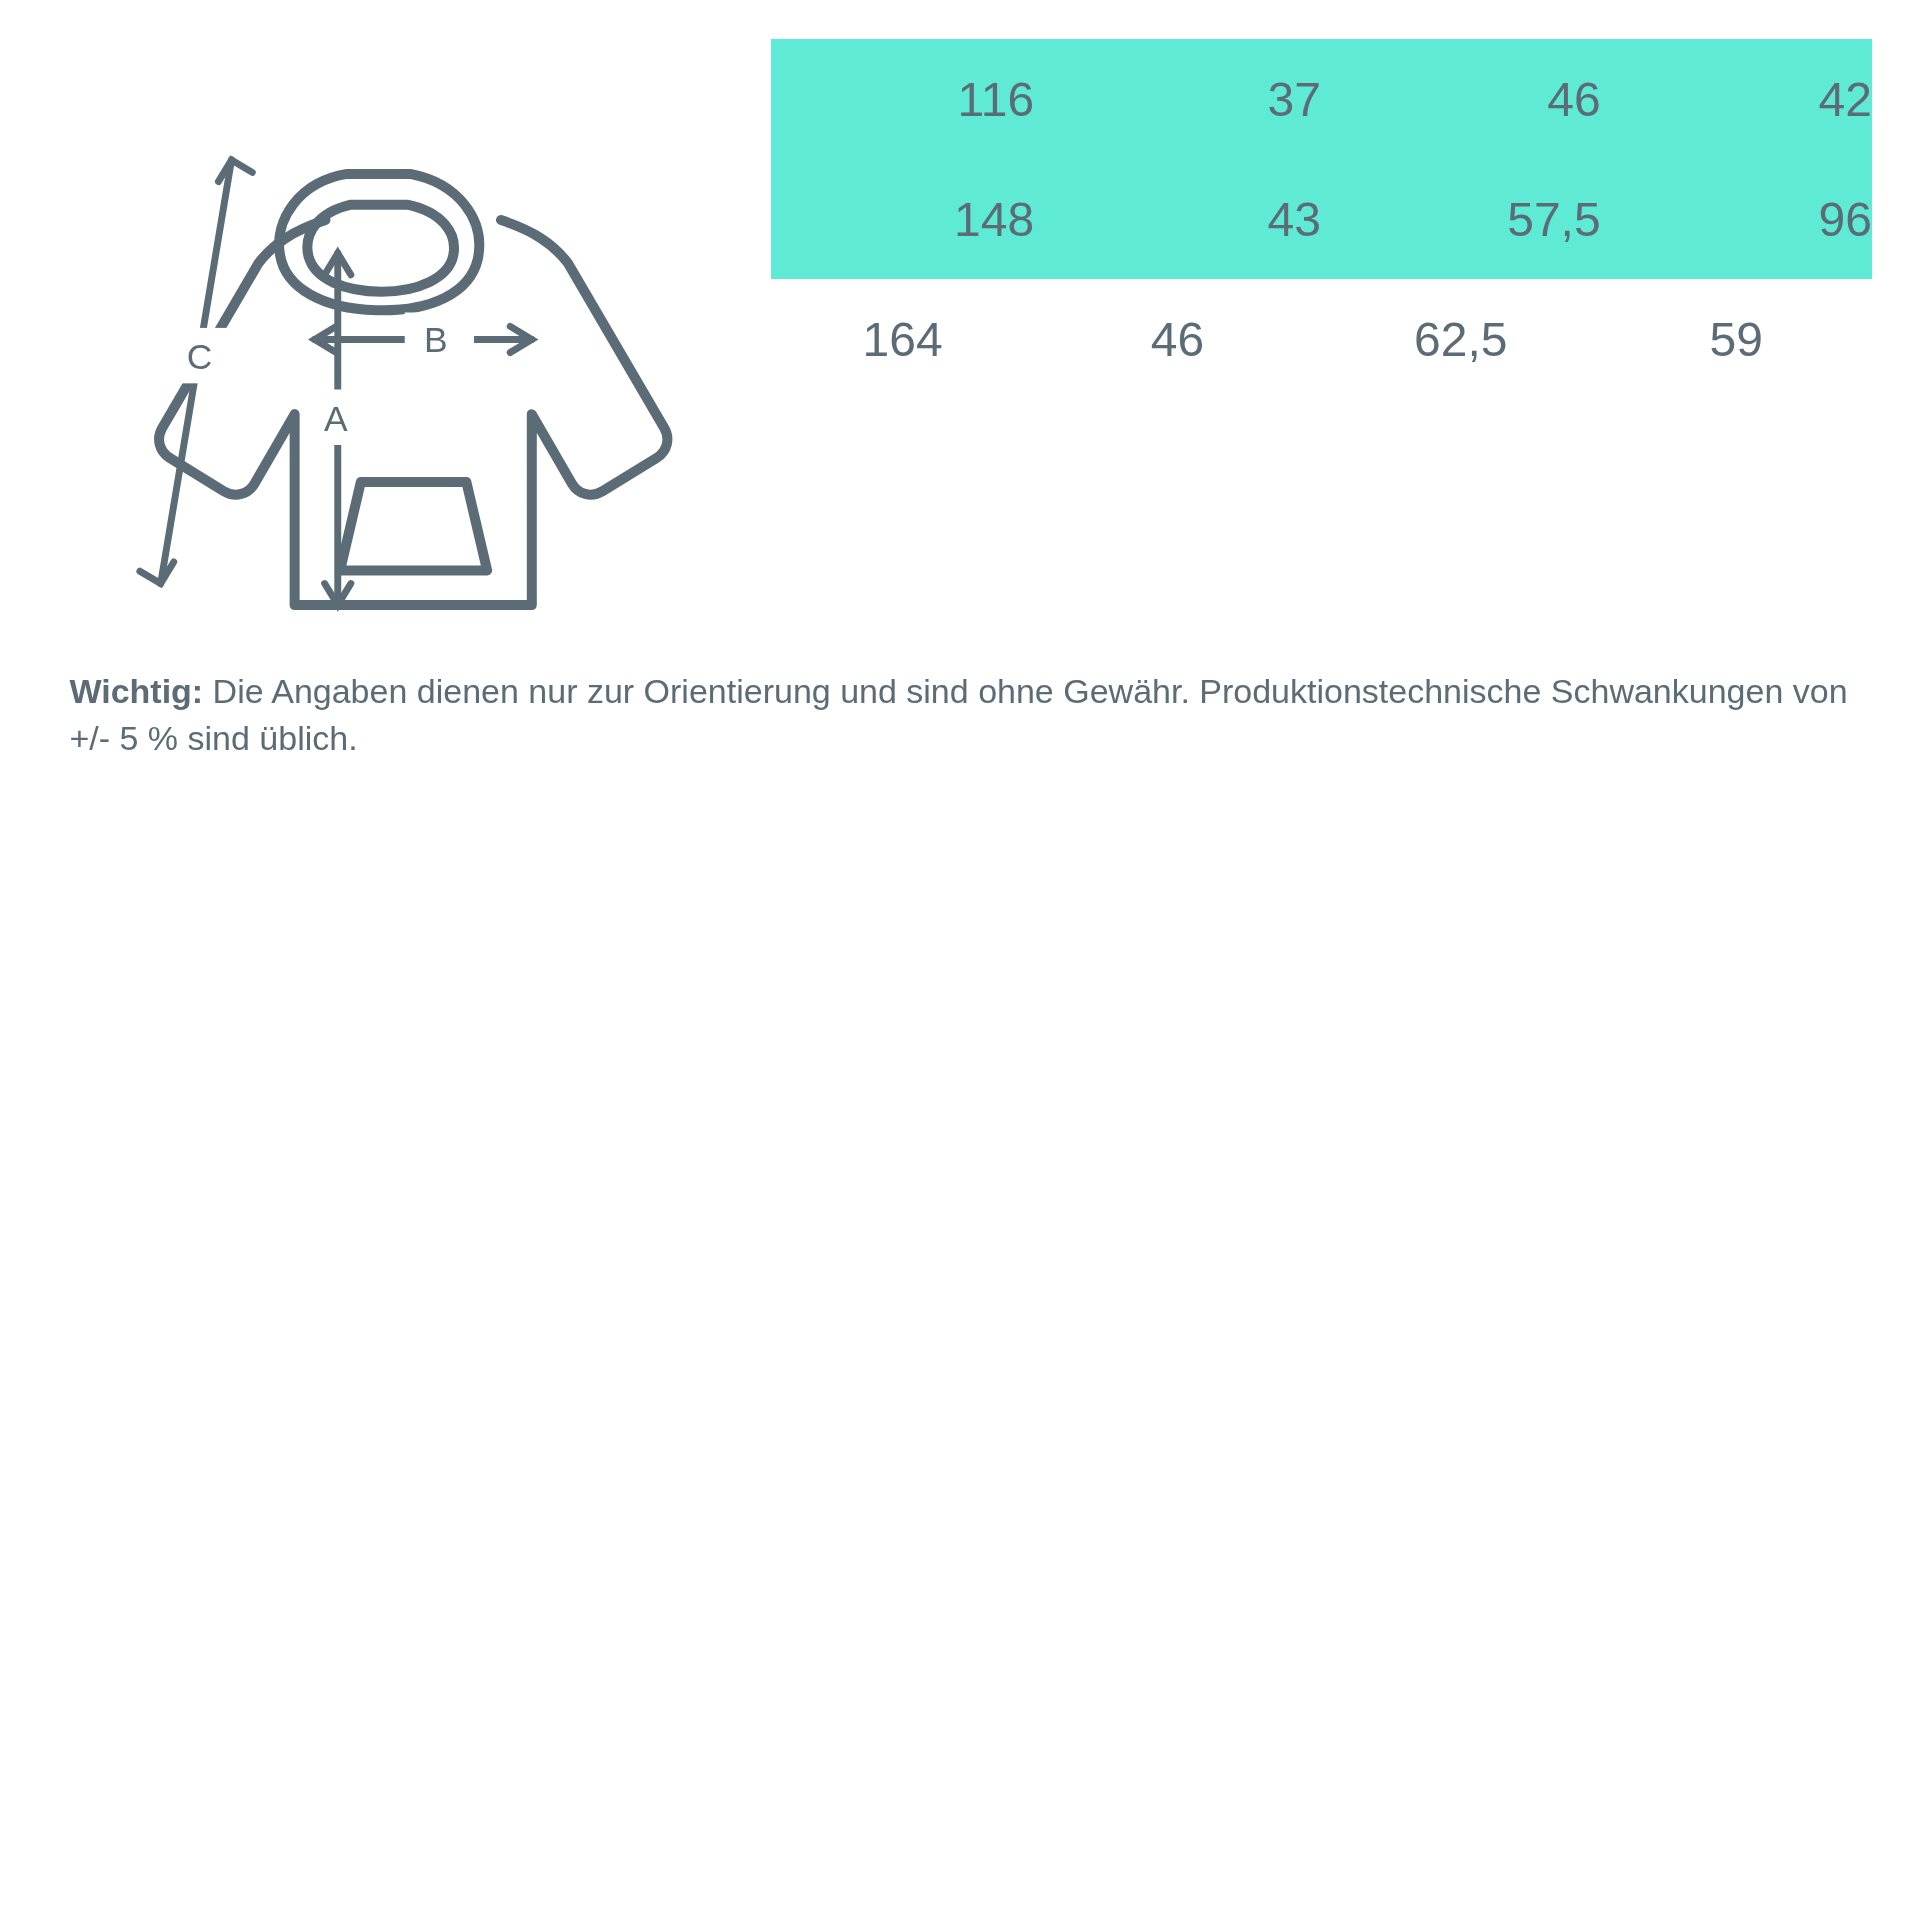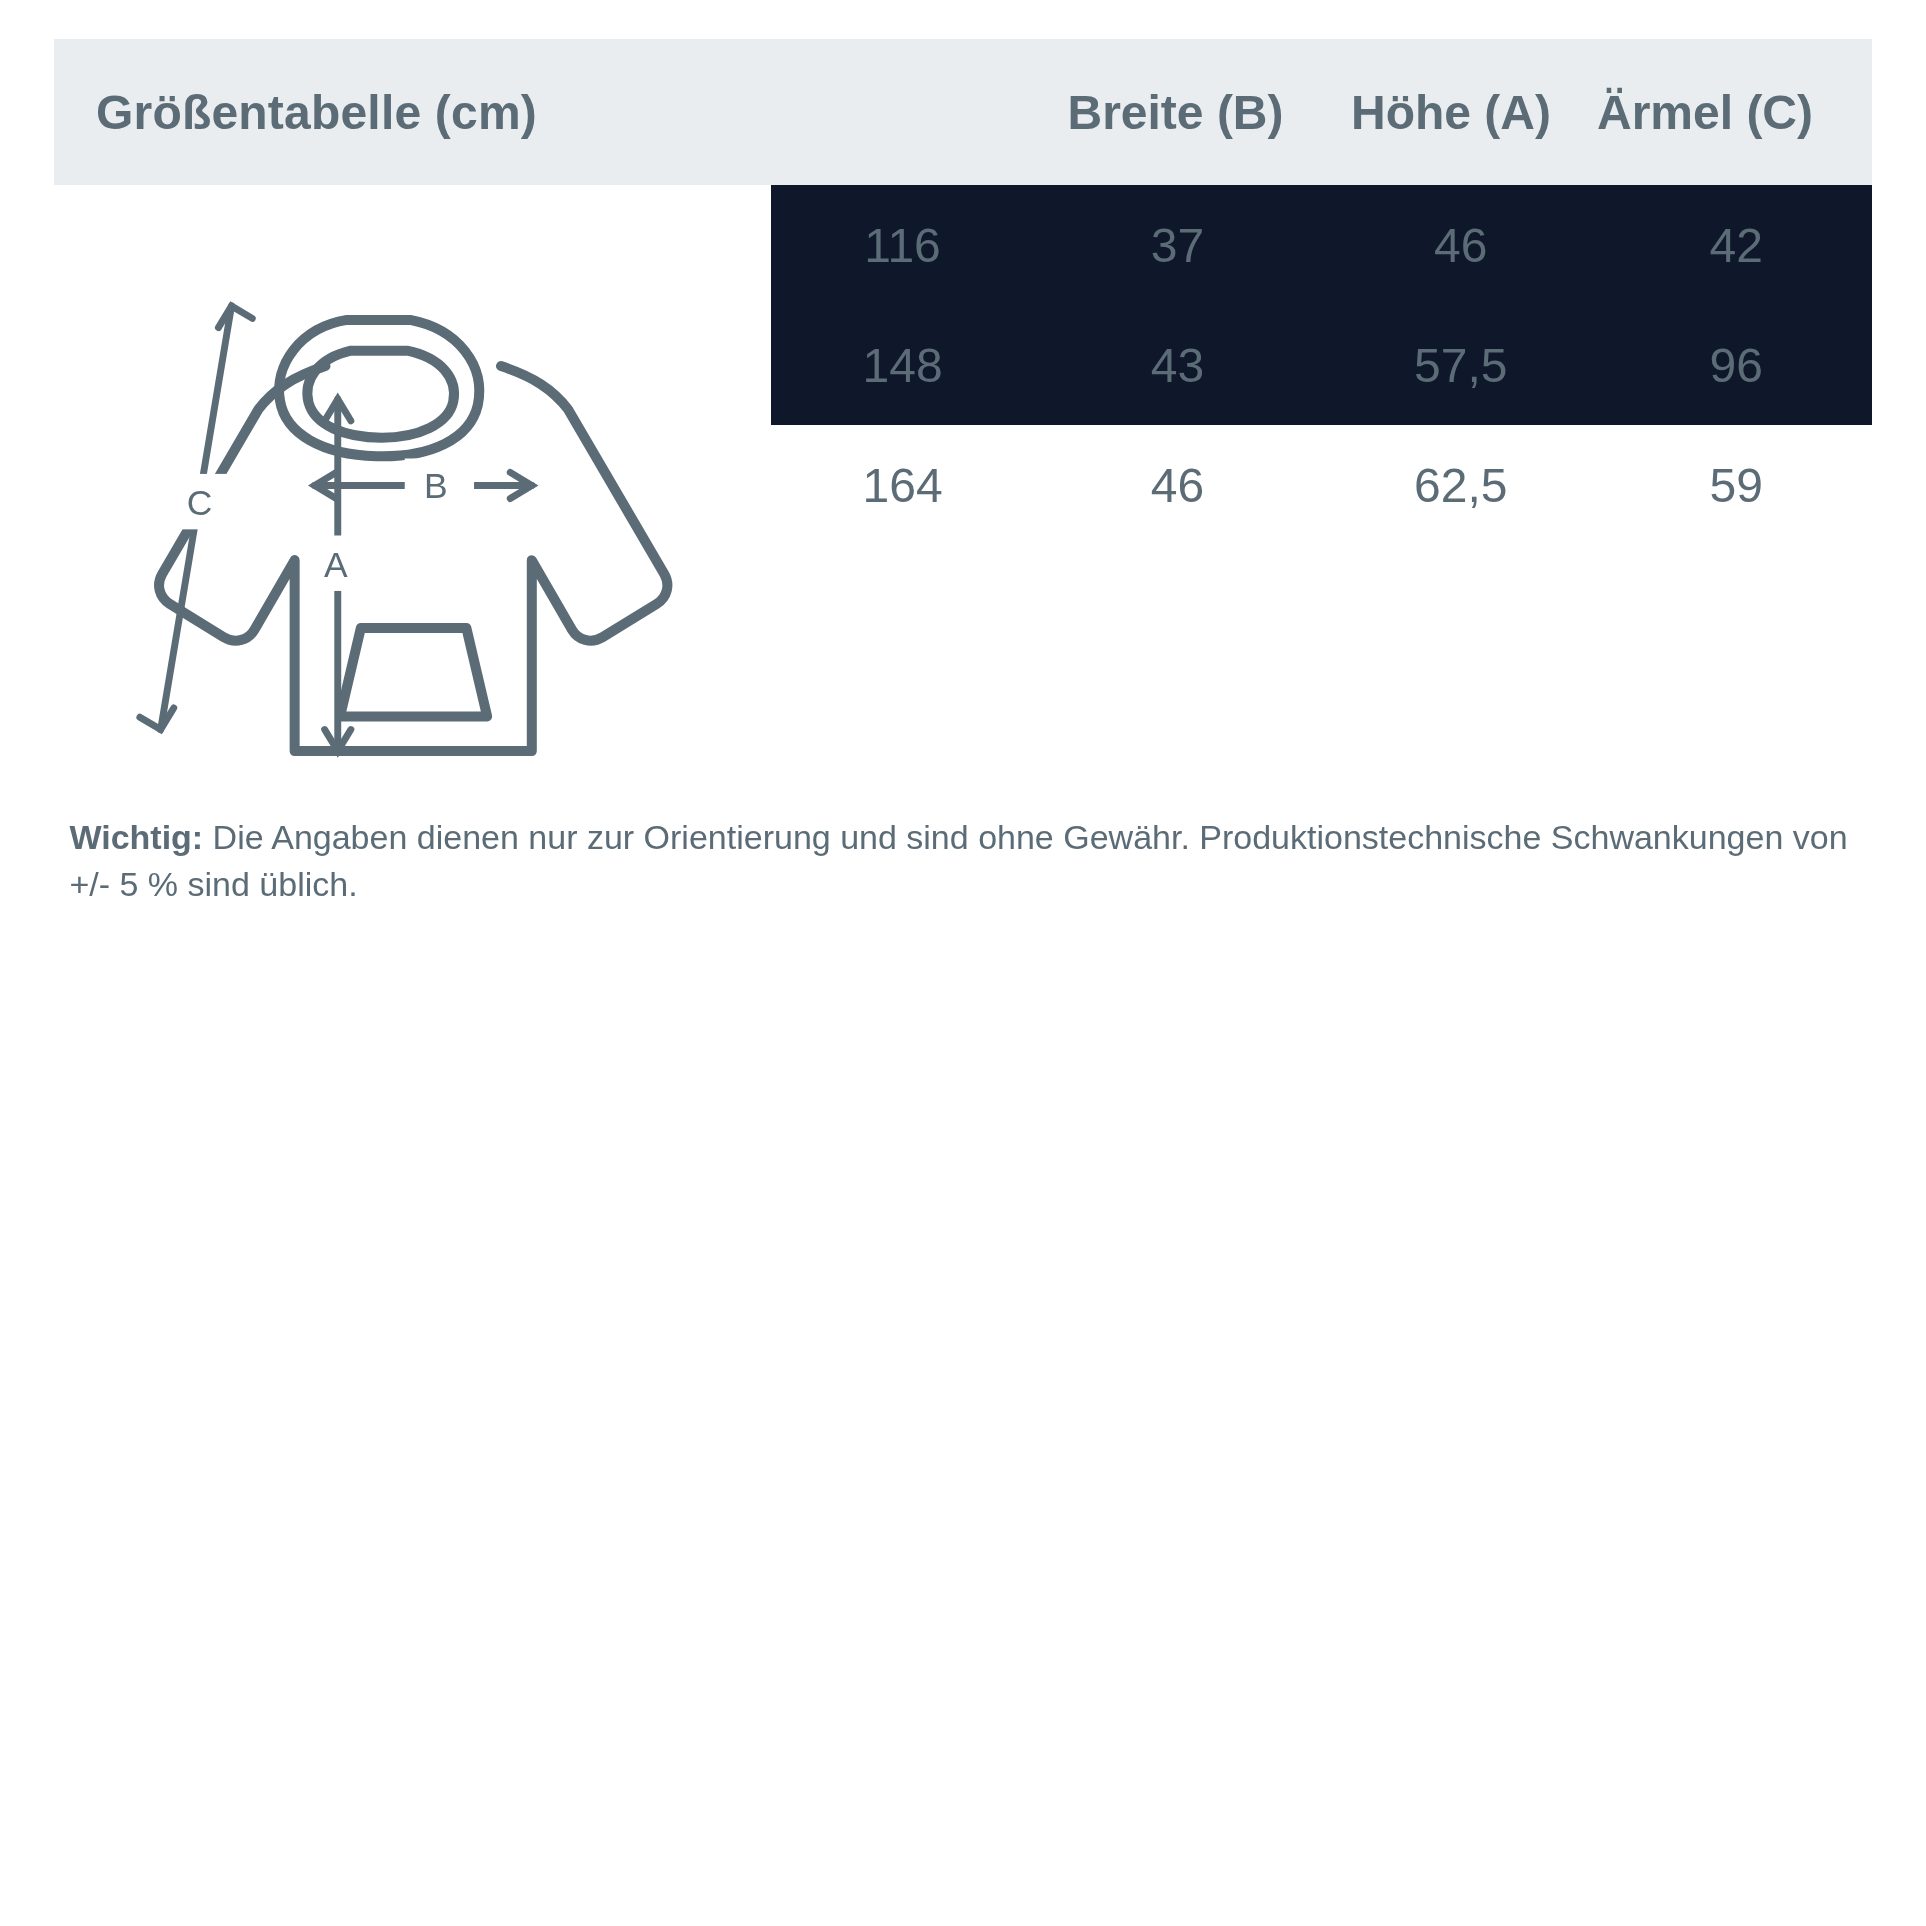--- a/index.html
+++ b/index.html
@@ -88,21 +88,22 @@
   }
   table.size-table td {
     font-size: 48px;
     color: #5b6c77;
     text-align: center;
     height: 120px;
     padding: 0;
     vertical-align: middle;
   }
   table.size-table tr.alt td {
-    background: #0f172a;
+    background: #5eead4;
+    text-align: right;
   }
   col.c-size   { width: 254px; }
   col.c-breite { width: 277px; }
   col.c-hoehe  { width: 270px; }
   col.c-aermel { width: 262px; }
 
   
   .footnote {
     margin-top: 32px;
     padding-left: 15.4px;
@@ -114,28 +115,20 @@
   .footnote b {
     font-weight: bold;
   }
 </style>
 </head>
 <body>
 
 <div class="page">
   <div class="chart-wrap">
 
-    <div class="header-band">
-      <div class="header-title">Größentabelle (cm)</div>
-      <div class="header-cols">
-        <div class="header-col c-breite">Breite (B)</div>
-        <div class="header-col c-hoehe">Höhe (A)</div>
-        <div class="header-col c-aermel">Ärmel (C)</div>
-      </div>
-    </div>
 
     <div class="body-row">
 
       <div class="illus-cell">
         <svg width="616" height="570" viewBox="0 0 800 740">
           <g fill="none" stroke="#5b6c77" stroke-width="13" stroke-linejoin="round" stroke-linecap="round">
 
             <path d="M300 140 C 238 150 205 200 213 245 C 220 288 268 315 338 317 C 408 319 460 295 470 250 C 480 200 445 152 382 140 Z"></path>
 
             <path d="M305 180 C 262 190 243 218 250 247 C 258 277 297 293 345 293 C 393 293 432 275 438 246 C 444 216 422 189 378 180 Z"></path>

